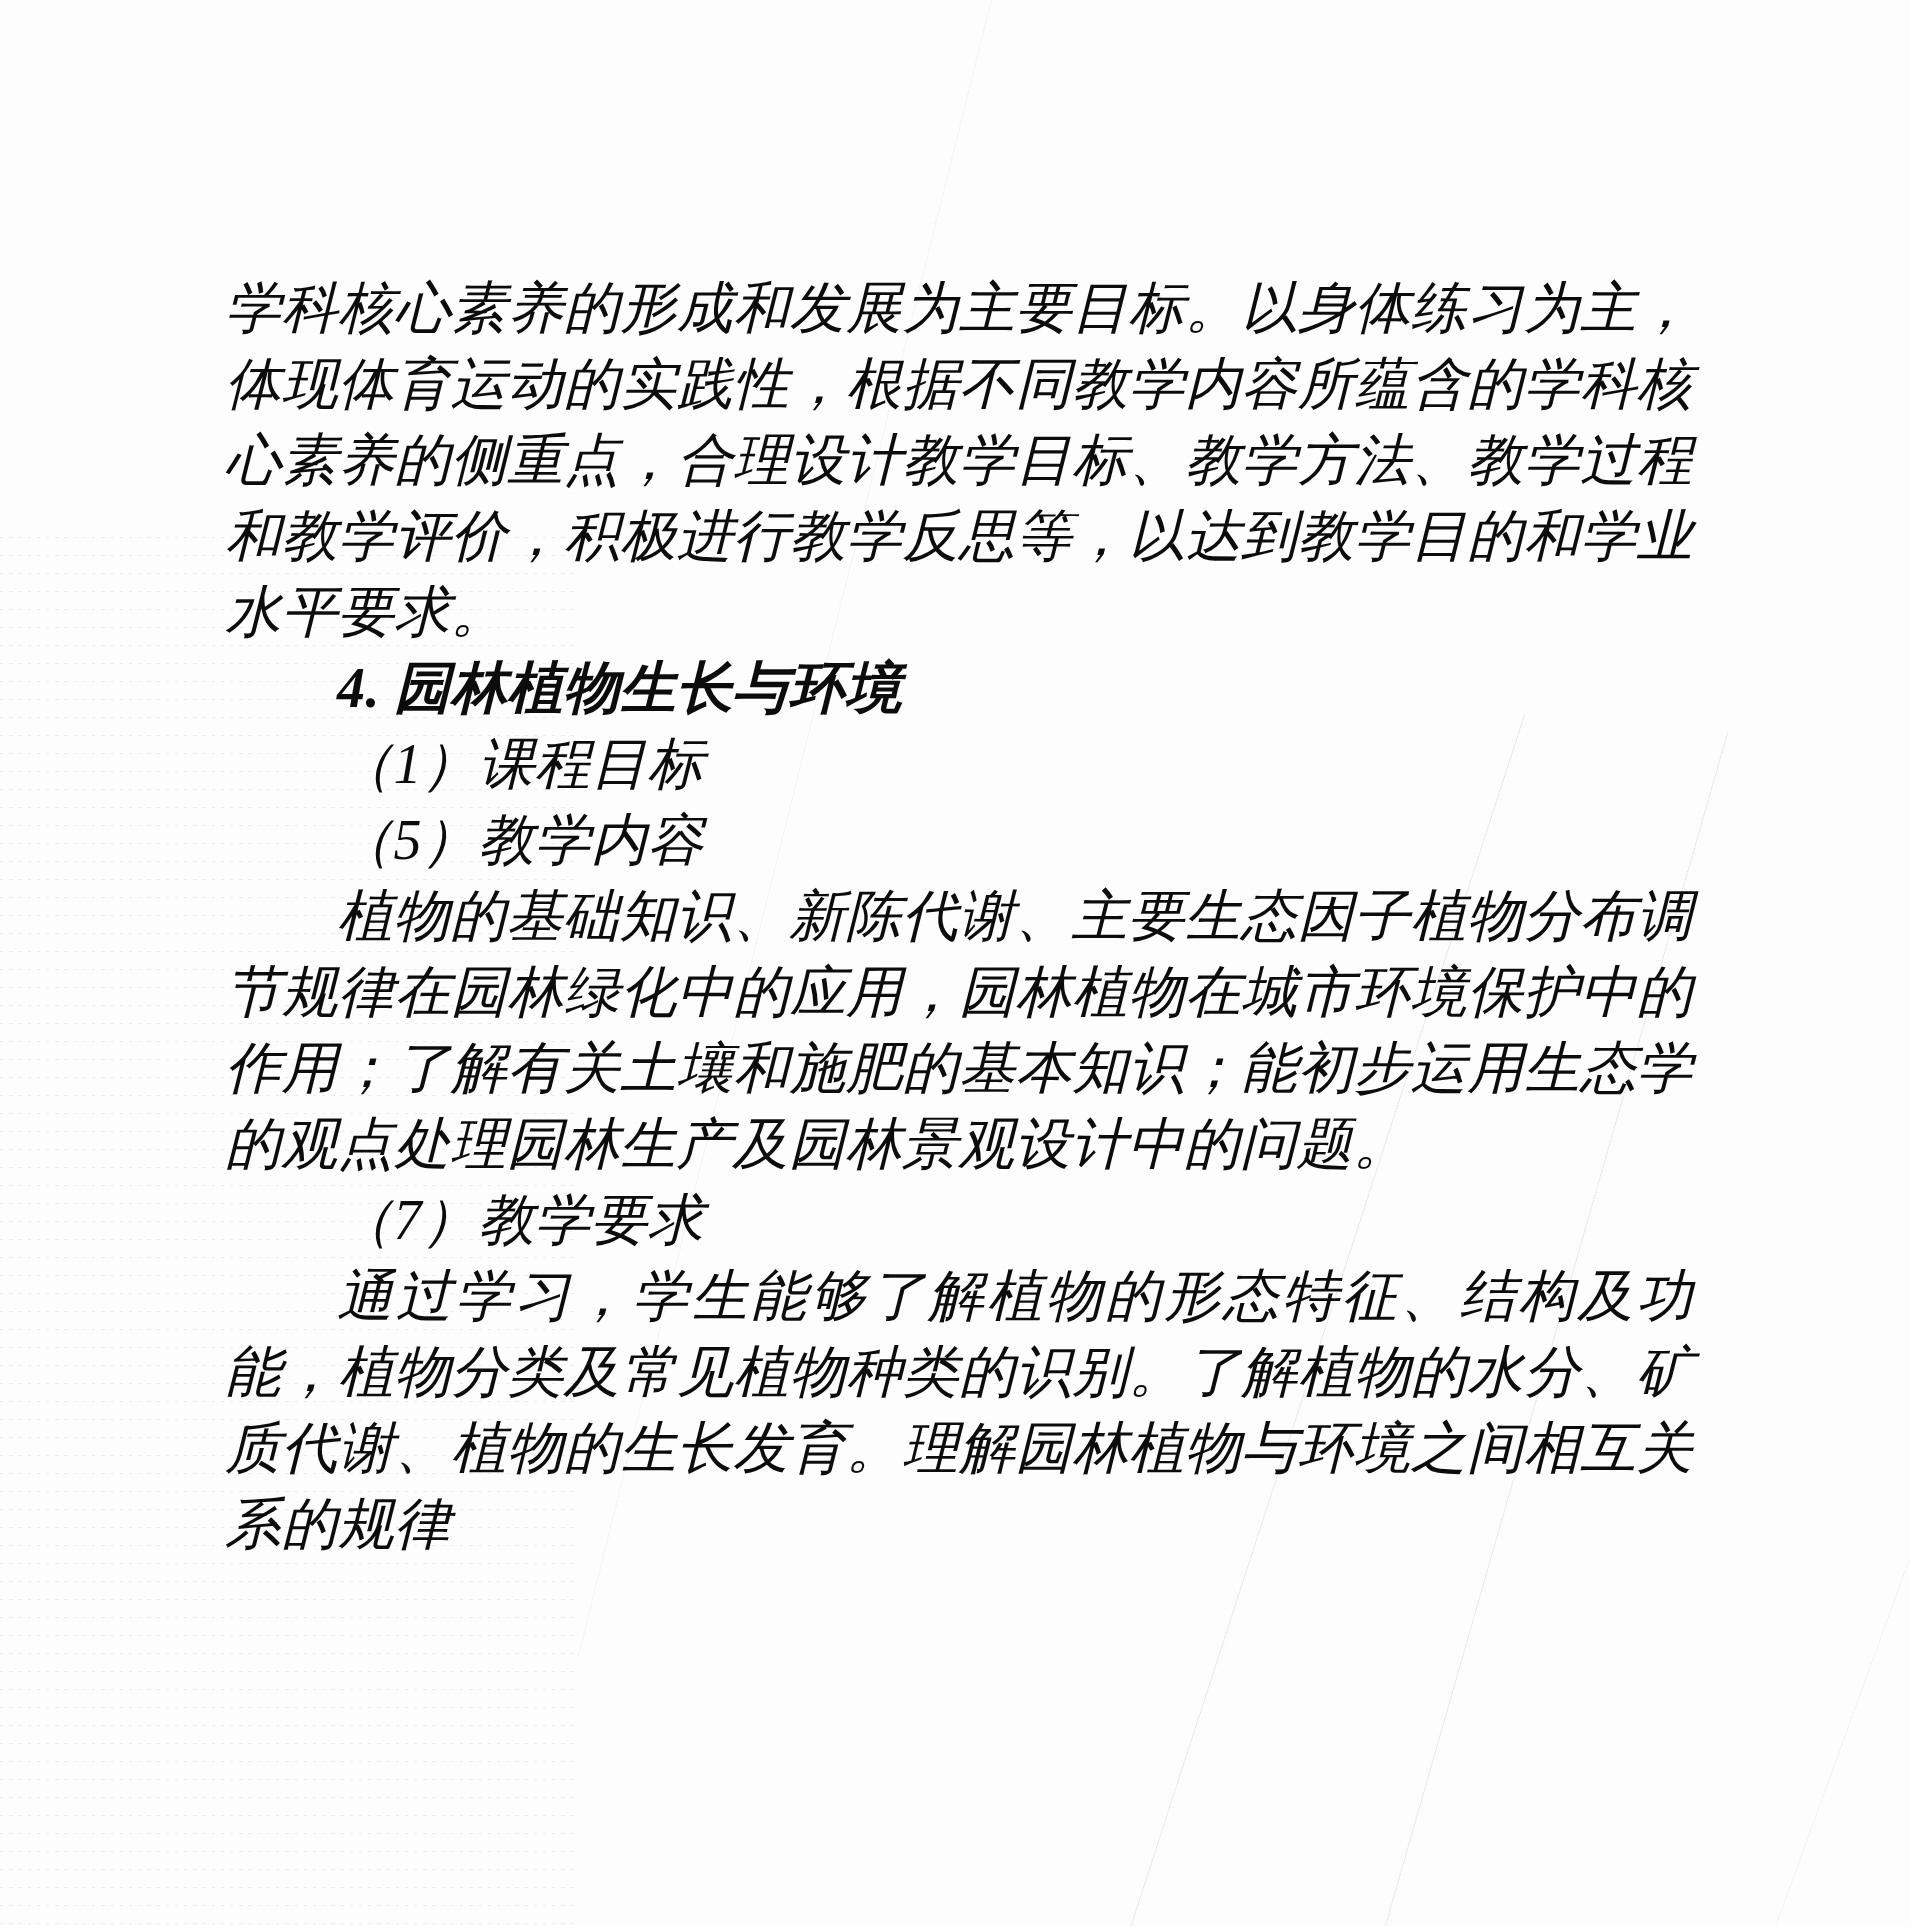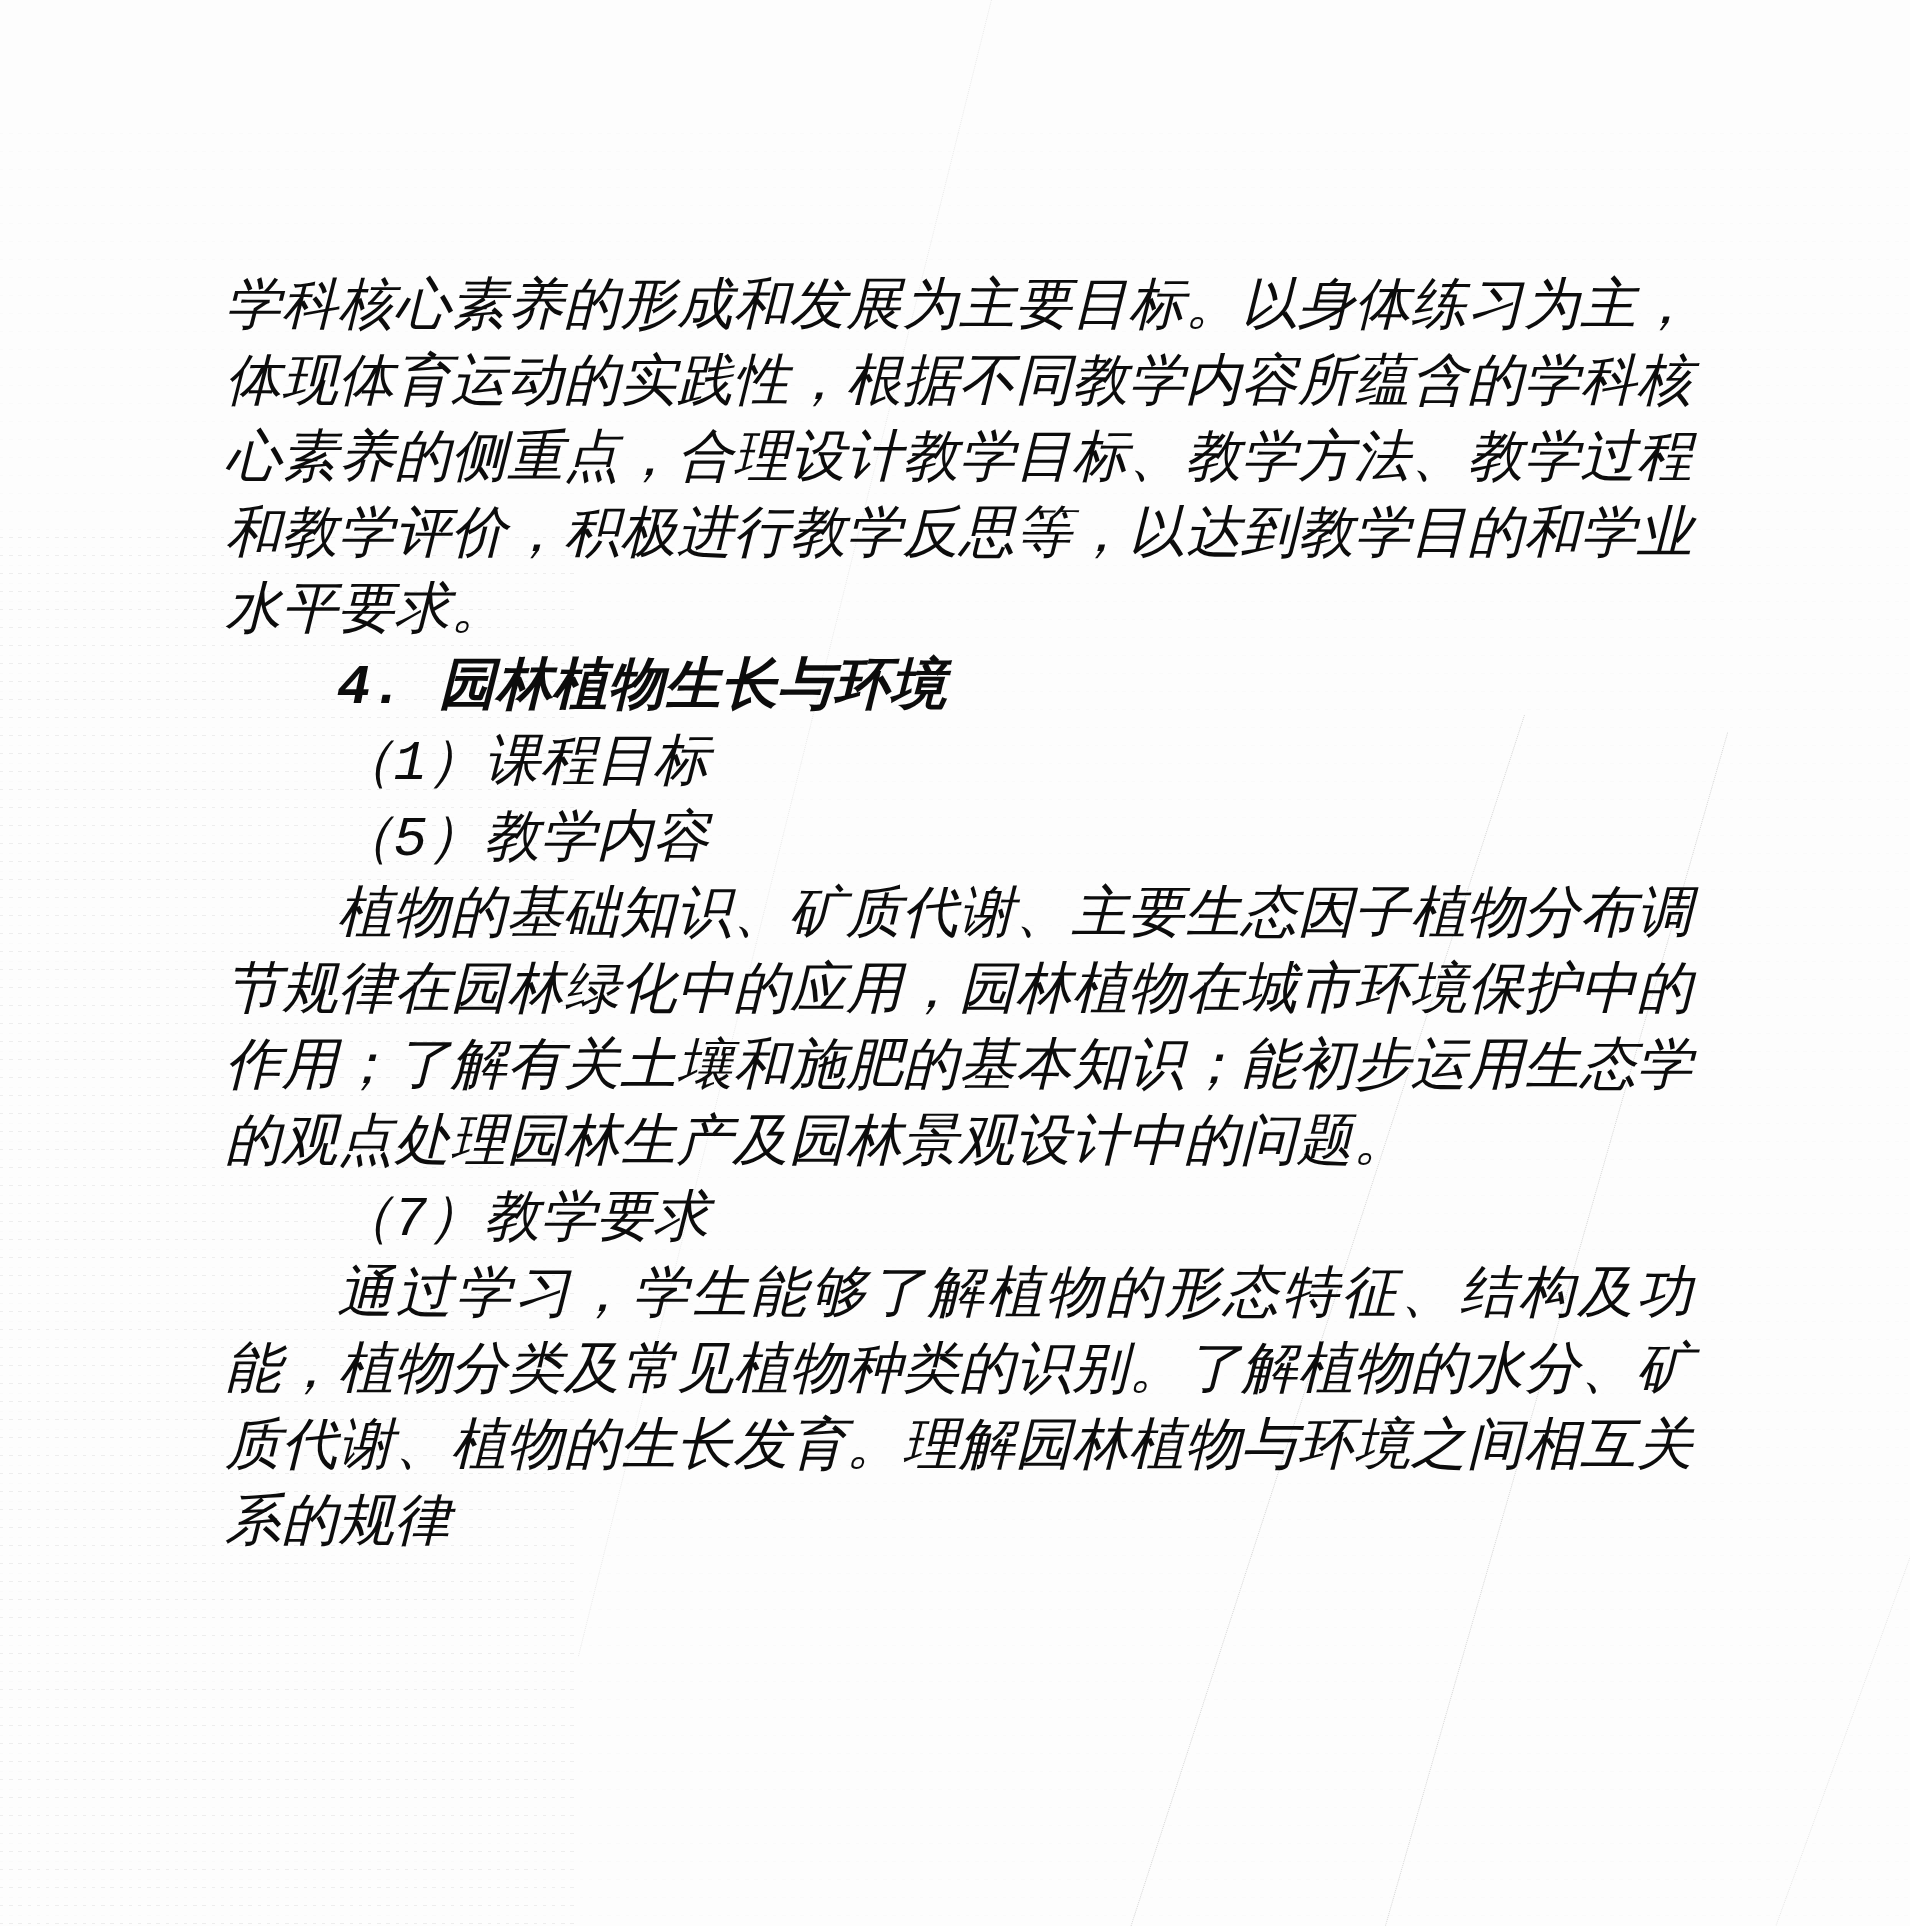--- a/index.html
+++ b/index.html
@@ -60,21 +60,20 @@
     color: #0c0c0c;
     font-size: 56px;
     line-height: 76px;
     text-align: justify;
     font-style: italic; 
     letter-spacing: 0.4px;
   }
   .text-block p {
     margin: 0;
     text-indent: 2em;
-    font-family: Liberation Mono, monospace;
   }
   p.p-cont { text-indent: 0; }
   p.p-bold { font-weight: bold; }
 </style>
 </head>
 <body>
 
 <div class="page">
 
   <div class="scan-lines full"></div>
@@ -82,20 +81,20 @@
   <div class="diag d1"></div>
   <div class="diag d2"></div>
   <div class="diag d3"></div>
   <div class="diag d4"></div>
 
   <div class="text-block">
     <p class="p-cont">学科核心素养的形成和发展为主要目标。以身体练习为主，体现体育运动的实践性，根据不同教学内容所蕴含的学科核心素养的侧重点，合理设计教学目标、教学方法、教学过程和教学评价，积极进行教学反思等，以达到教学目的和学业水平要求。</p>
     <p class="p-bold">4. 园林植物生长与环境</p>
     <p class="p-sub">（1）课程目标</p>
     <p class="p-sub">（5）教学内容</p>
-    <p class="p-body">植物的基础知识、矿质代谢、主要生态因子植物分布调节规律在园林绿化中的应用，园林植物在城市环境保护中的作用；了解有关土壤和施肥的基本知识；能初步运用生态学的观点处理园林生产及园林景观设计中的问题。</p>
+    <p class="p-body">植物的基础知识、新陈代谢、主要生态因子植物分布调节规律在园林绿化中的应用，园林植物在城市环境保护中的作用；了解有关土壤和施肥的基本知识；能初步运用生态学的观点处理园林生产及园林景观设计中的问题。</p>
     <p class="p-sub">（7）教学要求</p>
     <p class="p-body">通过学习，学生能够了解植物的形态特征、结构及功能，植物分类及常见植物种类的识别。了解植物的水分、矿质代谢、植物的生长发育。理解园林植物与环境之间相互关系的规律</p>
 
   </div>
 
 </div>
 
 
 </body></html>

